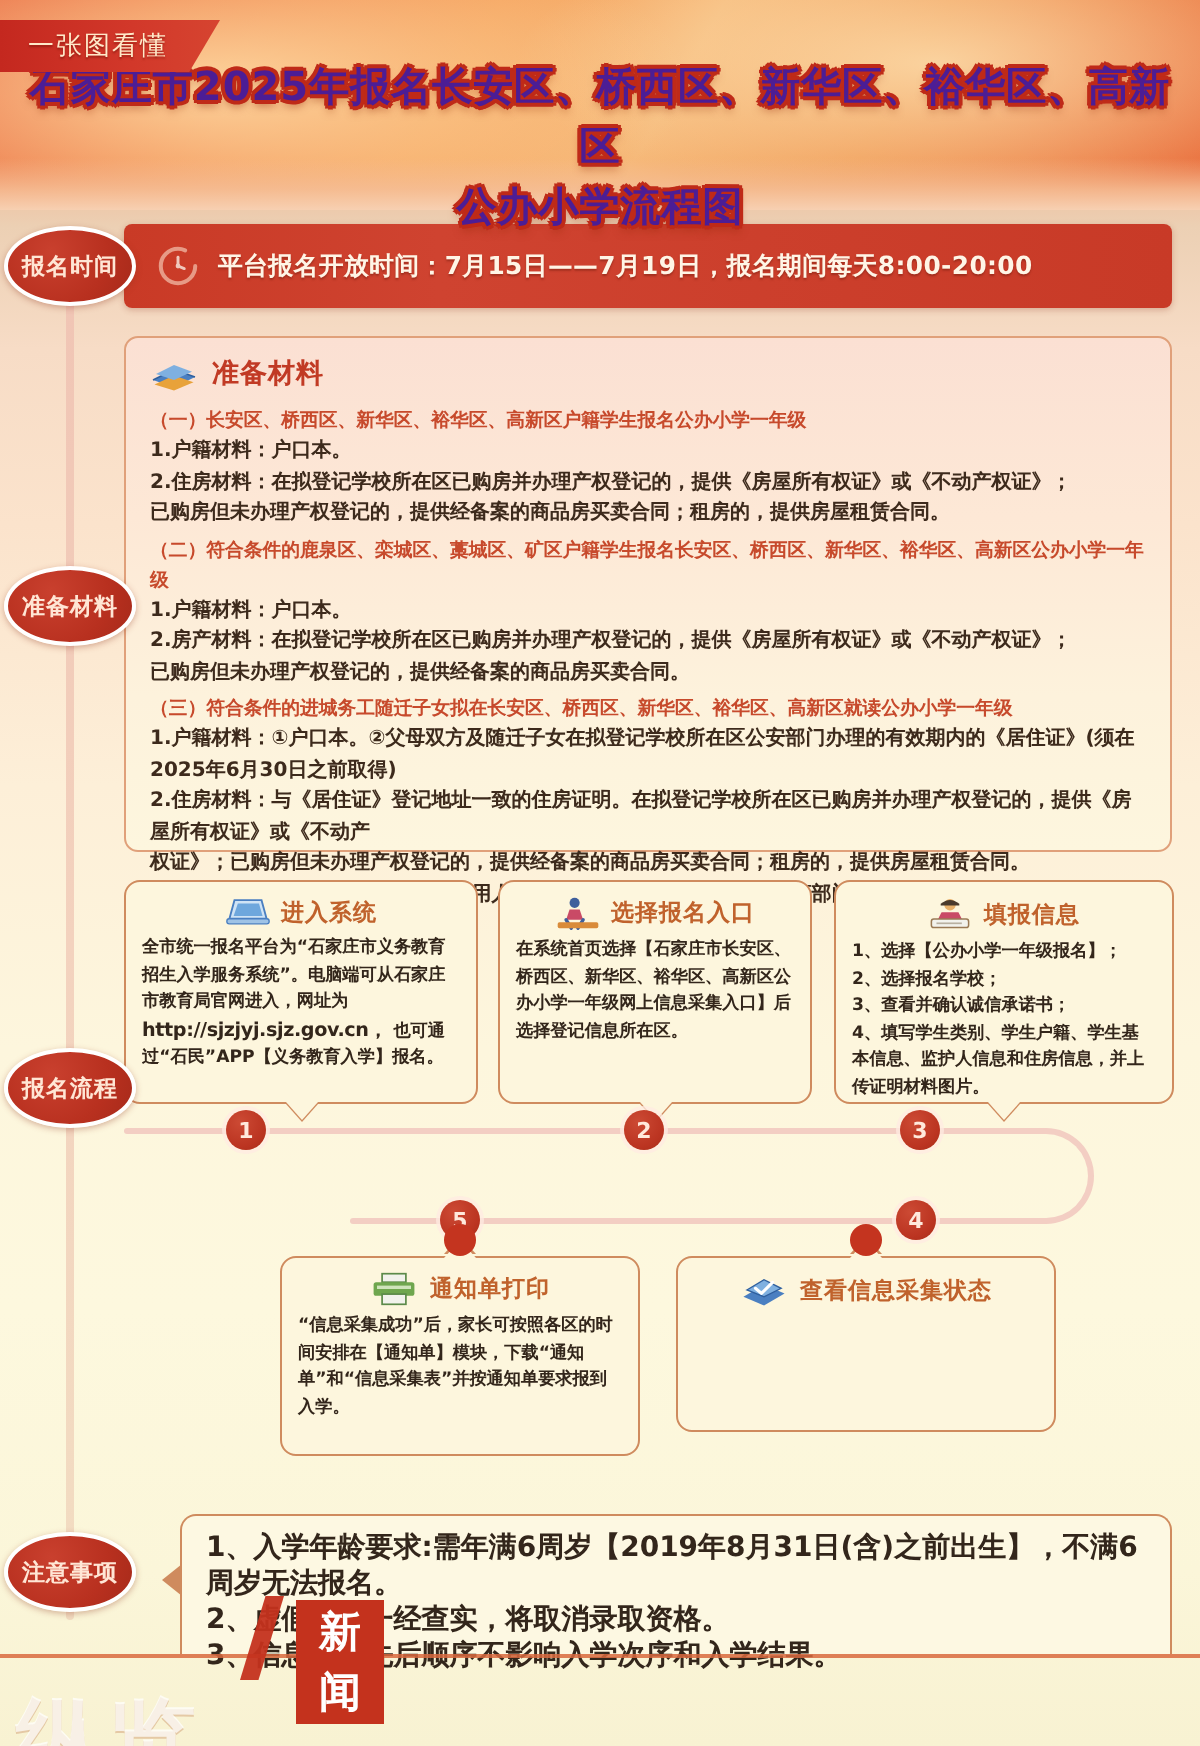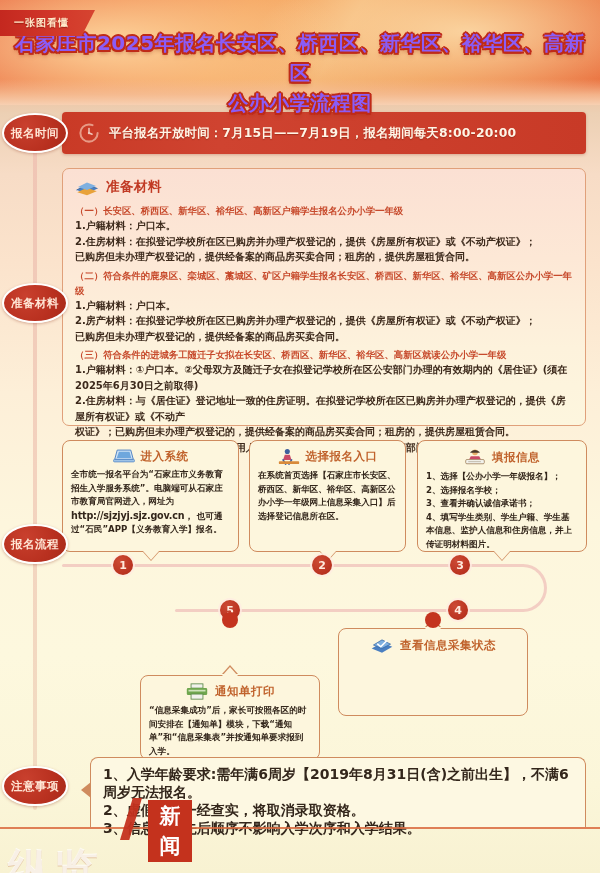--- a/index.html
+++ b/index.html
@@ -32,32 +32,32 @@
       linear-gradient(120deg,#e8633a 0%, #ef7d43 18%, #f5a15c 38%, #f6b878 55%, #f09a55 72%, #e96d3c 100%);
   }
   .top-band:after{
     content:""; position:absolute; left:0; bottom:0; width:600px; height:26px;
     background: linear-gradient(180deg, rgba(240,150,95,0) 0%, rgba(245,190,150,.85) 60%, rgba(247,208,178,1) 100%);
   }
   .ribbon {
     position:absolute; left:0; top:10px; height:26px; z-index:6;
     padding:0 26px 0 14px;
     display:flex; align-items:center;
-    color:#ffe9c9; font-size:10px; font-weight:bold; letter-spacing:1px;
+    color:#ffe9c9; font-size:13px; font-weight:normal; letter-spacing:1px;
     background: linear-gradient(90deg,#c4281f 0%, #d2382a 60%, #d64430 100%);
     clip-path: polygon(0 0, 100% 0, 86% 100%, 0 100%);
     text-shadow: 0 1px 1px rgba(120,20,10,.6);
   }
   .title-wrap {
     position:absolute; left:0; top:28px; width:600px; z-index:5;
     text-align:center; padding:0 14px;
   }
   .title-line {
     font-size:20px; font-weight:bold; line-height:30px;
-    color:#8b5cf6;
+    color:#4c1d95;
     letter-spacing:.5px;
     text-shadow:
       2px 0 0 #bf2a18, -2px 0 0 #bf2a18, 0 2px 0 #bf2a18, 0 -2px 0 #bf2a18,
       1.5px 1.5px 0 #bf2a18, -1.5px 1.5px 0 #bf2a18, 1.5px -1.5px 0 #bf2a18, -1.5px -1.5px 0 #bf2a18,
       0 3px 4px rgba(150,40,10,.55);
   }
   
   .spine {
     position:absolute; left:33px; top:130px; width:4px; height:680px;
     background: linear-gradient(180deg,#f0c4b4 0%, #f3d2be 50%, #f2ddc2 100%);
@@ -125,21 +125,21 @@
     border-top:none; border-bottom:9px solid #fdf6dd;
     filter: drop-shadow(0 -1.4px 0 #cf8b5e);
   }
   .pbox-head { display:flex; align-items:center; justify-content:center; gap:6px; margin-bottom:4px; }
   .pbox-title { color:#c0622c; font-size:11.5px; font-weight:bold; letter-spacing:.5px; }
   .pbox-body { color:#33261b; font-size:8.6px; line-height:13.6px; font-weight:bold; }
   .pbox-body .url { font-size:9.6px; letter-spacing:-.2px; }
   #box-enter  { left:62px;  top:440px; width:177px; height:112px; }
   #box-select { left:249px; top:440px; width:157px; height:112px; }
   #box-fill   { left:417px; top:440px; width:170px; height:112px; }
-  #box-print  { left:140px; top:628px; width:180px; height:85px;margin-top:47px; }
+  #box-print  { left:140px; top:628px; width:180px; height:100px; }
   #box-status { left:338px; top:628px; width:190px; height:88px; }
   
   .rail { position:absolute; height:3px; background:#f3cec3; z-index:1; border-radius:2px;}
   .rail-top { left:62px; top:564px; width:462px; }
   .rail-bot { left:175px; top:609px; width:349px; }
   .rail-curve {
     position:absolute; left:505px; top:564px; width:42px; height:48px; z-index:1;
     border:3px solid #f3cec3; border-left:none; border-radius:0 24px 24px 0;
     background:transparent;
   }

